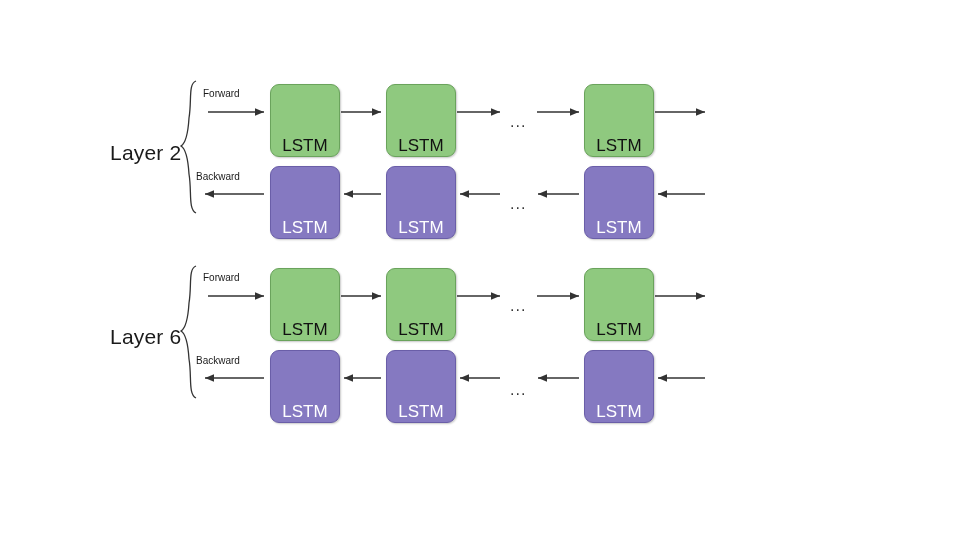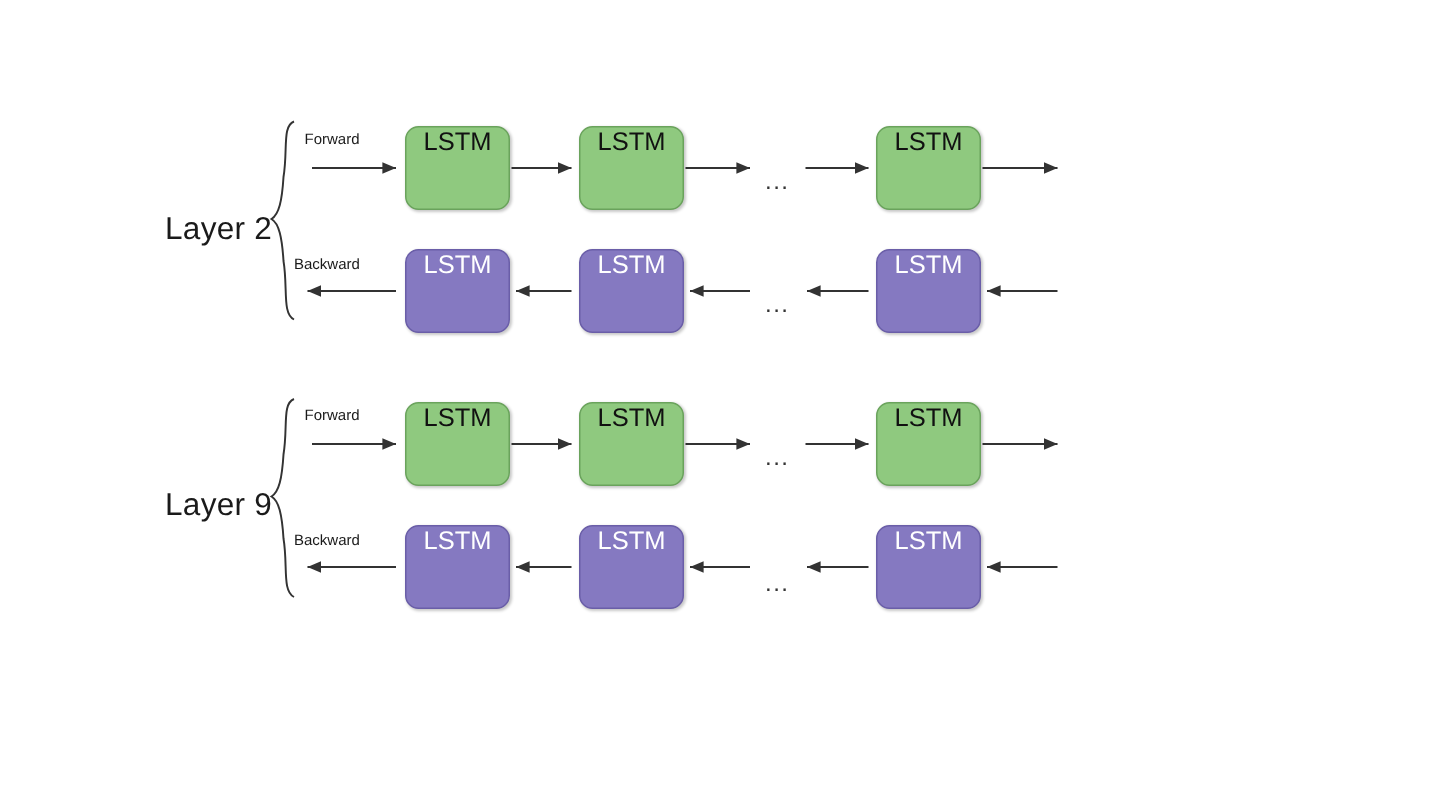--- a/index.html
+++ b/index.html
@@ -24,24 +24,24 @@
   }
   .dir-label {
     position: absolute;
     font-size: 10px;
     color: #1a1a1a;
     white-space: nowrap;
   }
   .cell {
     position: absolute;
     width: 70px;
-    height: 56px;
+    height: 73px;
     border-radius: 9px;
     display: flex;
-    align-items: flex-start;
+    align-items: flex-end;
     justify-content: center;
     font-size: 17px;
     box-sizing: border-box;
     box-shadow: 1px 1px 2px rgba(0,0,0,0.22);
   }
   .cell.forward {
     background: #8fc97f;
     border: 1px solid #6aa35c;
     color: #111111;
   }
@@ -143,21 +143,21 @@
     <span>LSTM</span>
   </div>
   <div class="cell backward" style="left:386px; top:166px;">
     <span>LSTM</span>
   </div>
   <div class="ellipsis" style="left:510px; top:196px;">...</div>
   <div class="cell backward" style="left:584px; top:166px;">
     <span>LSTM</span>
   </div>
 
-  <div class="layer-label" style="left:110px; top:325px;">Layer 9</div>
+  <div class="layer-label" style="left:110px; top:325px;">Layer 6</div>
 
   <div class="dir-label" style="left:203px; top:272px;">Forward</div>
 
   <div class="cell forward" style="left:270px; top:268px;">
     <span>LSTM</span>
   </div>
   <div class="cell forward" style="left:386px; top:268px;">
     <span>LSTM</span>
   </div>
   <div class="ellipsis" style="left:510px; top:298px;">...</div>

